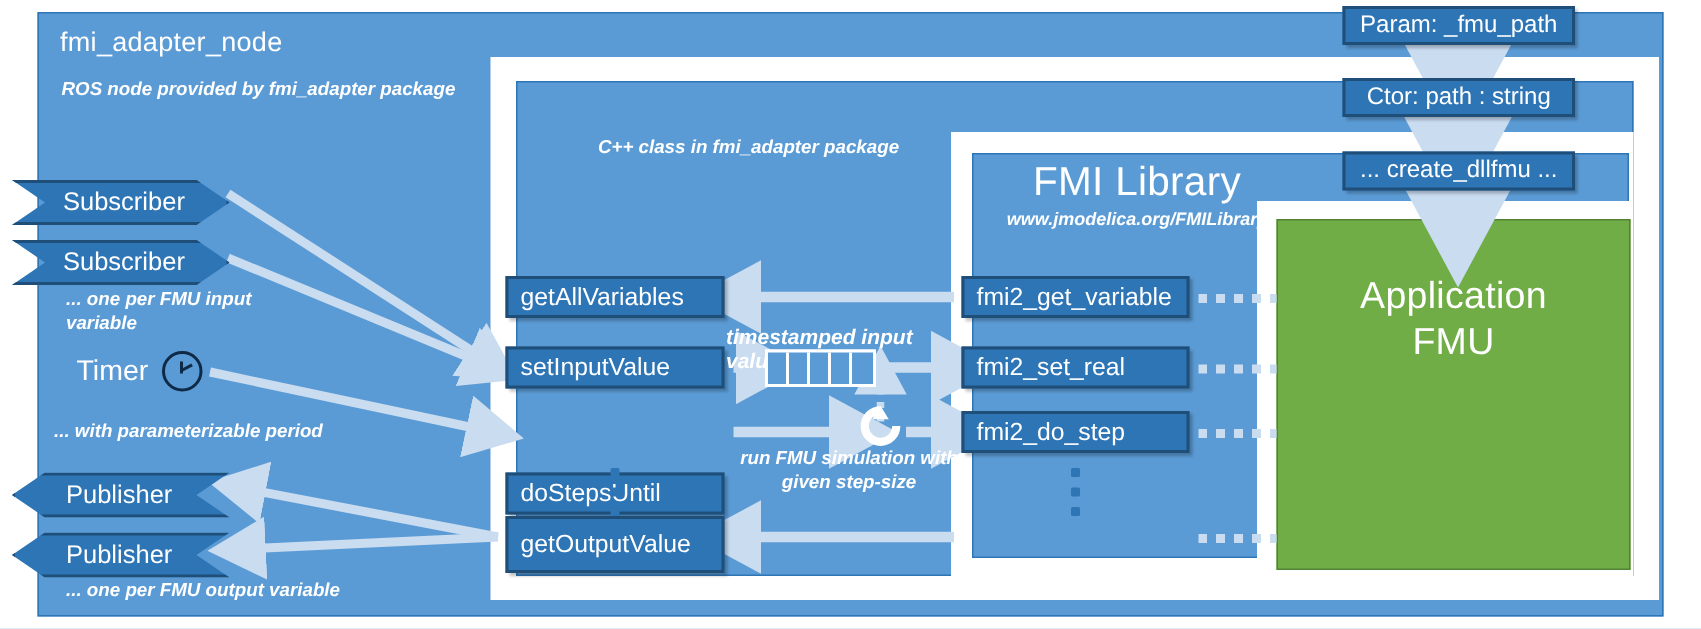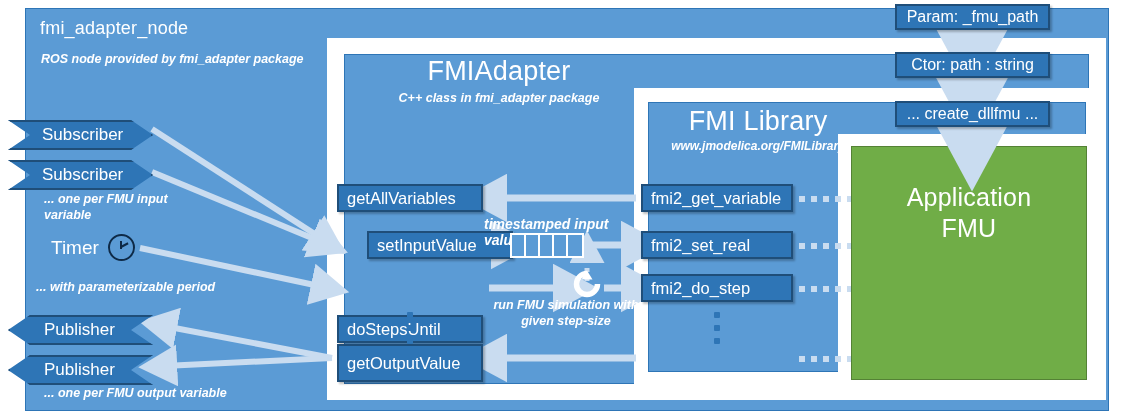--- a/index.html
+++ b/index.html
@@ -32,21 +32,21 @@
   #fmu-desc .bullet{text-align:left;padding-left:44px;}
 
   
   .mbox{position:absolute;box-sizing:border-box;background:#2E75B6;border:2px solid #1F4E79;
         color:#ffffff;font-size:16.5px;display:flex;align-items:center;padding:0 8px;
         white-space:nowrap;box-shadow:2px 2px 2px rgba(0,0,0,.25);}
   .mbox.center{justify-content:center;padding:0;}
 
   
   #m-getAllVariables{left:337px;top:184px;width:146px;height:28px;}
-  #m-setInputValue  {left:337px;top:231px;width:146px;height:28px;margin-left:30px;}
+  #m-setInputValue  {left:337px;top:231px;width:146px;height:28px;}
   #m-doStepsUntil   {left:337px;top:274px;width:146px;height:28px;margin-top:41px;}
   #m-getOutputValue {left:337px;top:344px;width:146px;height:38px;}
 
   
   #f-get_variable{left:641px;top:184px;width:152px;height:28px;}
   #f-set_real    {left:641px;top:231px;width:152px;height:28px;}
   #f-do_step     {left:641px;top:274px;width:152px;height:28px;}
   #f-get_real    {left:641px;top:344px;width:152px;height:28px;}
 
   
@@ -175,21 +175,20 @@
   <div class="note" id="note-timer">... with parameterizable period</div>
 
   <div class="chev pub" id="pub1">
     <span>Publisher</span>
   </div>
   <div class="chev pub" id="pub2">
     <span>Publisher</span>
   </div>
   <div class="note" id="note-pub" style="left:44px;top:385px;width:260px;">... one per FMU output variable</div>
 
-  <div class="hdr hdr-title" id="adapter-title">FMIAdapter</div>
   <div class="hdr hdr-sub" id="adapter-sub">C++ class in fmi_adapter package</div>
 
   <div class="mbox" id="m-getAllVariables">
     <span>getAllVariables</span>
   </div>
   <div class="mbox" id="m-setInputValue">
     <span>setInputValue</span>
   </div>
   <div class="mbox" id="m-doStepsUntil">
     <span>doStepsUntil</span>

